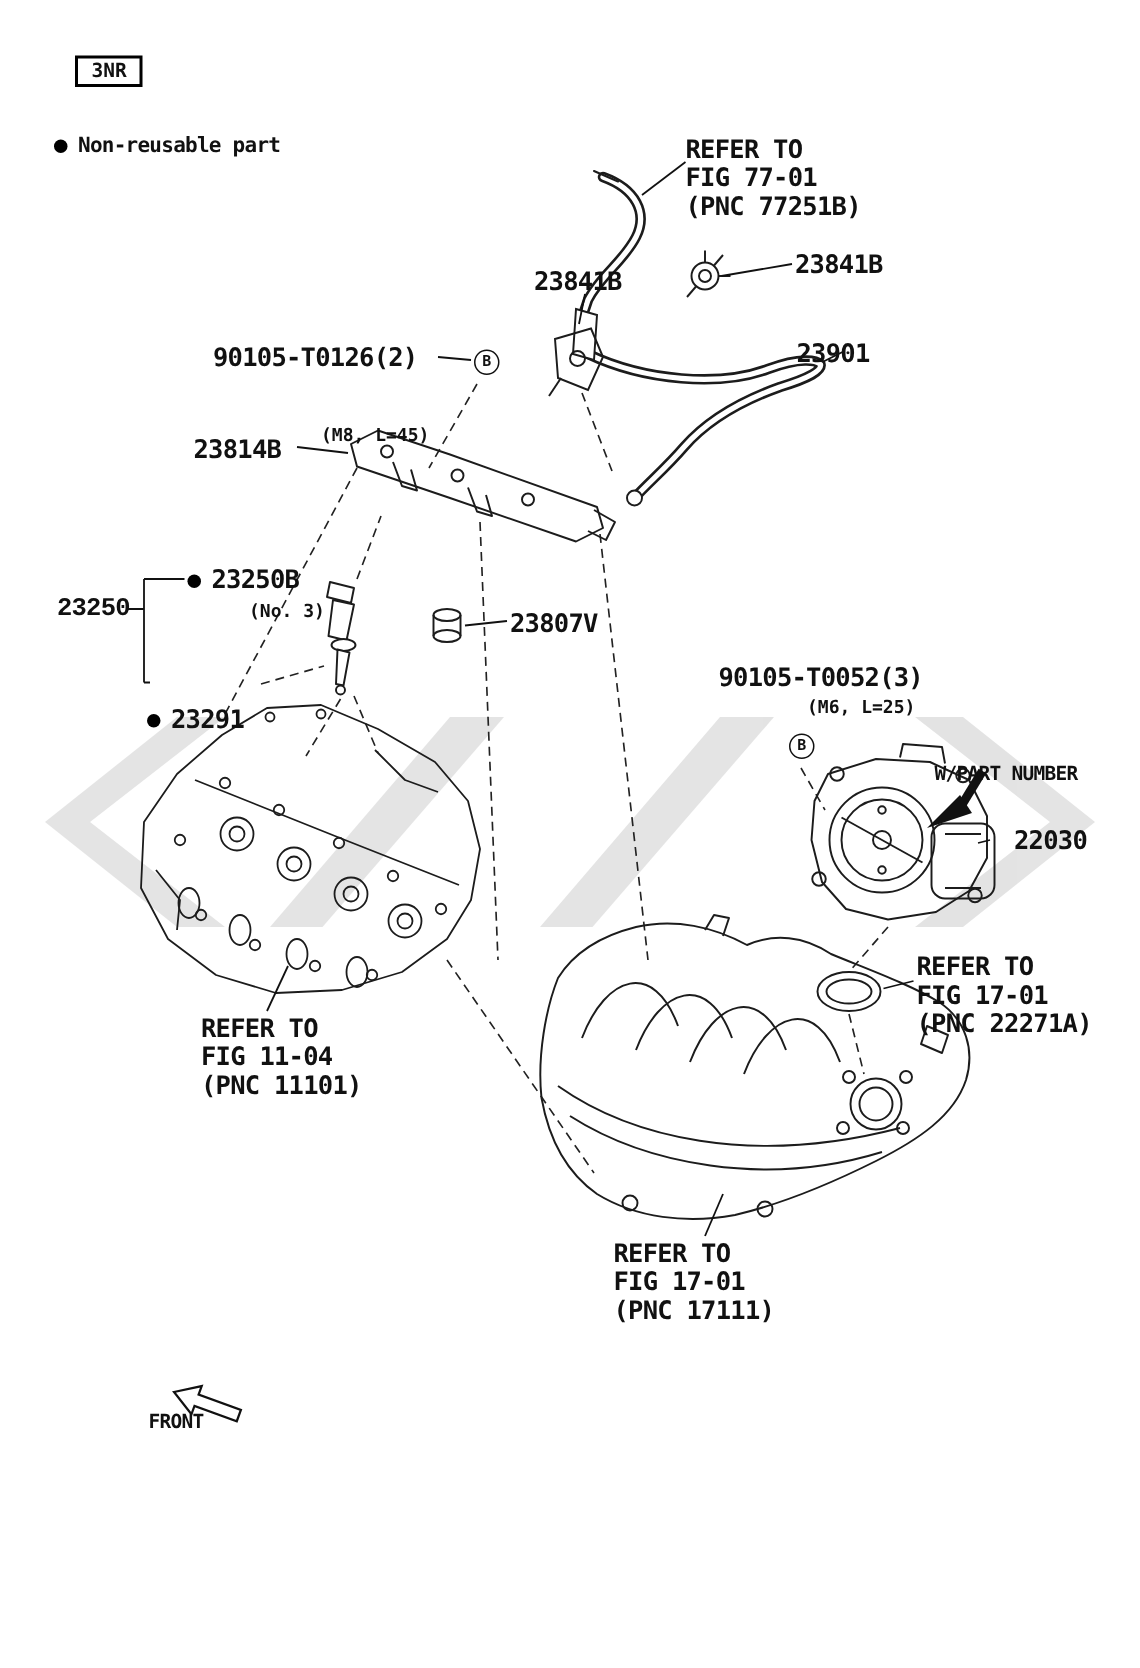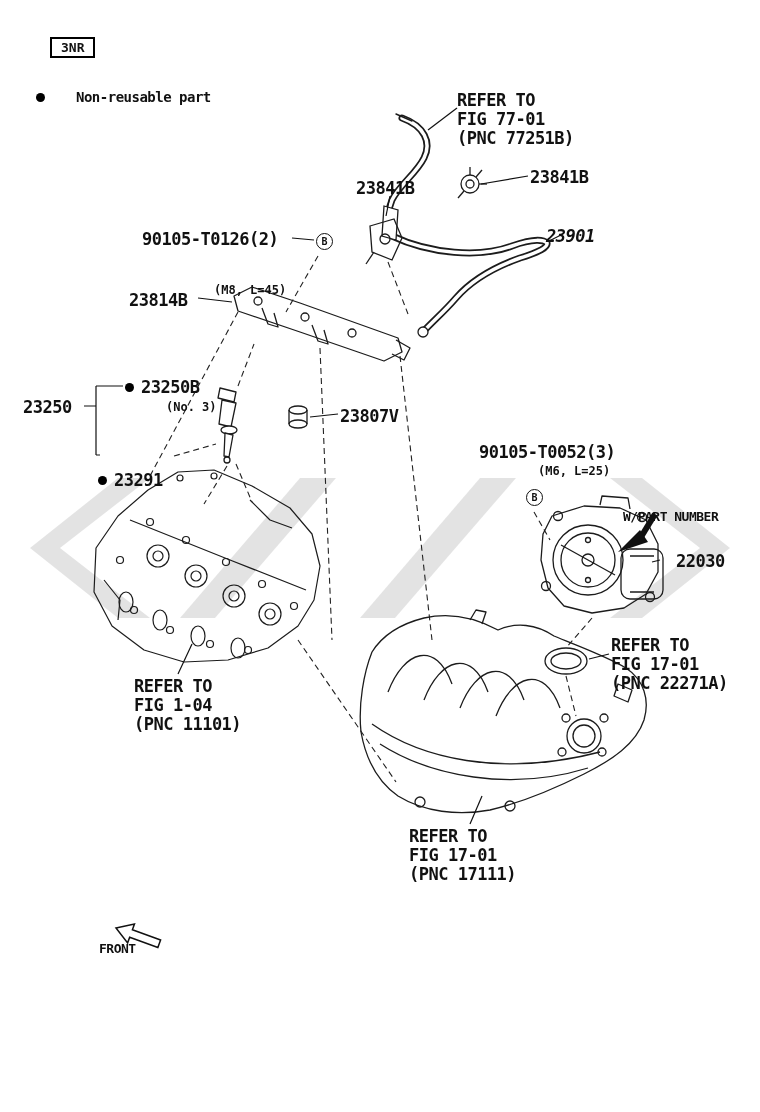--- a/index.html
+++ b/index.html
@@ -189,44 +189,44 @@
       <path d="M470,824 L482,796"></path>
     </g>
 
     <g>
       <polygon points="0,0 16,-10 16,-4 46,-4 46,4 16,4 16,10" transform="translate(116,928) rotate(20)" fill="#fff" stroke="#111" stroke-width="1.5"></polygon>
     </g>
   </svg>
 
   <div class="model-box" style="left:50px;top:37px;">3NR</div>
 
-  <div class="lbl legend row" style="left:36px;top:89px;gap:24px;">
+  <div class="lbl legend row" style="left:36px;top:89px;">
     <span class="dot"></span>
     <span>Non-reusable part</span>
   </div>
 
   <div class="lbl refer" style="left:457px;top:91px;">
     <div>REFER TO</div>
     <div>FIG 77-01</div>
     <div>(PNC 77251B)</div>
   </div>
 
   <div class="lbl pn" style="left:356px;top:178px;">23841B</div>
 
   <div class="lbl pn" style="left:530px;top:167px;">23841B</div>
 
-  <div class="lbl pn" style="left:546px;top:226px;font-style:italic;">23901</div>
+  <div class="lbl pn" style="left:531px;top:226px;">23901</div>
 
   <div class="lbl pn" style="left:142px;top:229px;">90105-T0126(2)</div>
   <div class="lbl spec" style="left:214px;top:251px;margin-top:32px;">(M8, L=45)</div>
   <div class="bmark" style="left:316px;top:233px;">B</div>
 
   <div class="lbl pn" style="left:129px;top:290px;">23814B</div>
 
-  <div class="lbl pn" style="left:23px;top:397px;">23250</div>
+  <div class="lbl pn" style="left:38px;top:397px;font-family:Liberation Mono, monospace;">23250</div>
 
   <div class="lbl pn row" style="left:125px;top:377px;align-items:center;">
     <span class="dot"></span>
     <span>23250B</span>
   </div>
   <div class="lbl spec" style="left:166px;top:400px;">(No. 3)</div>
 
   <div class="lbl pn" style="left:340px;top:406px;">23807V</div>
 
   <div class="lbl pn row" style="left:98px;top:470px;text-align:center;">
@@ -243,21 +243,21 @@
   <div class="lbl pn" style="left:663px;top:551px;margin-left:13px;">22030</div>
 
   <div class="lbl refer" style="left:611px;top:636px;">
     <div>REFER TO</div>
     <div>FIG 17-01</div>
     <div>(PNC 22271A)</div>
   </div>
 
   <div class="lbl refer" style="left:134px;top:677px;">
     <div>REFER TO</div>
-    <div>FIG 1-04</div>
+    <div>FIG 11-04</div>
     <div>(PNC 11101)</div>
   </div>
 
   <div class="lbl refer" style="left:409px;top:827px;">
     <div>REFER TO</div>
     <div>FIG 17-01</div>
     <div>(PNC 17111)</div>
   </div>
 
   <div class="lbl small" style="left:99px;top:941px;">FRONT</div>

